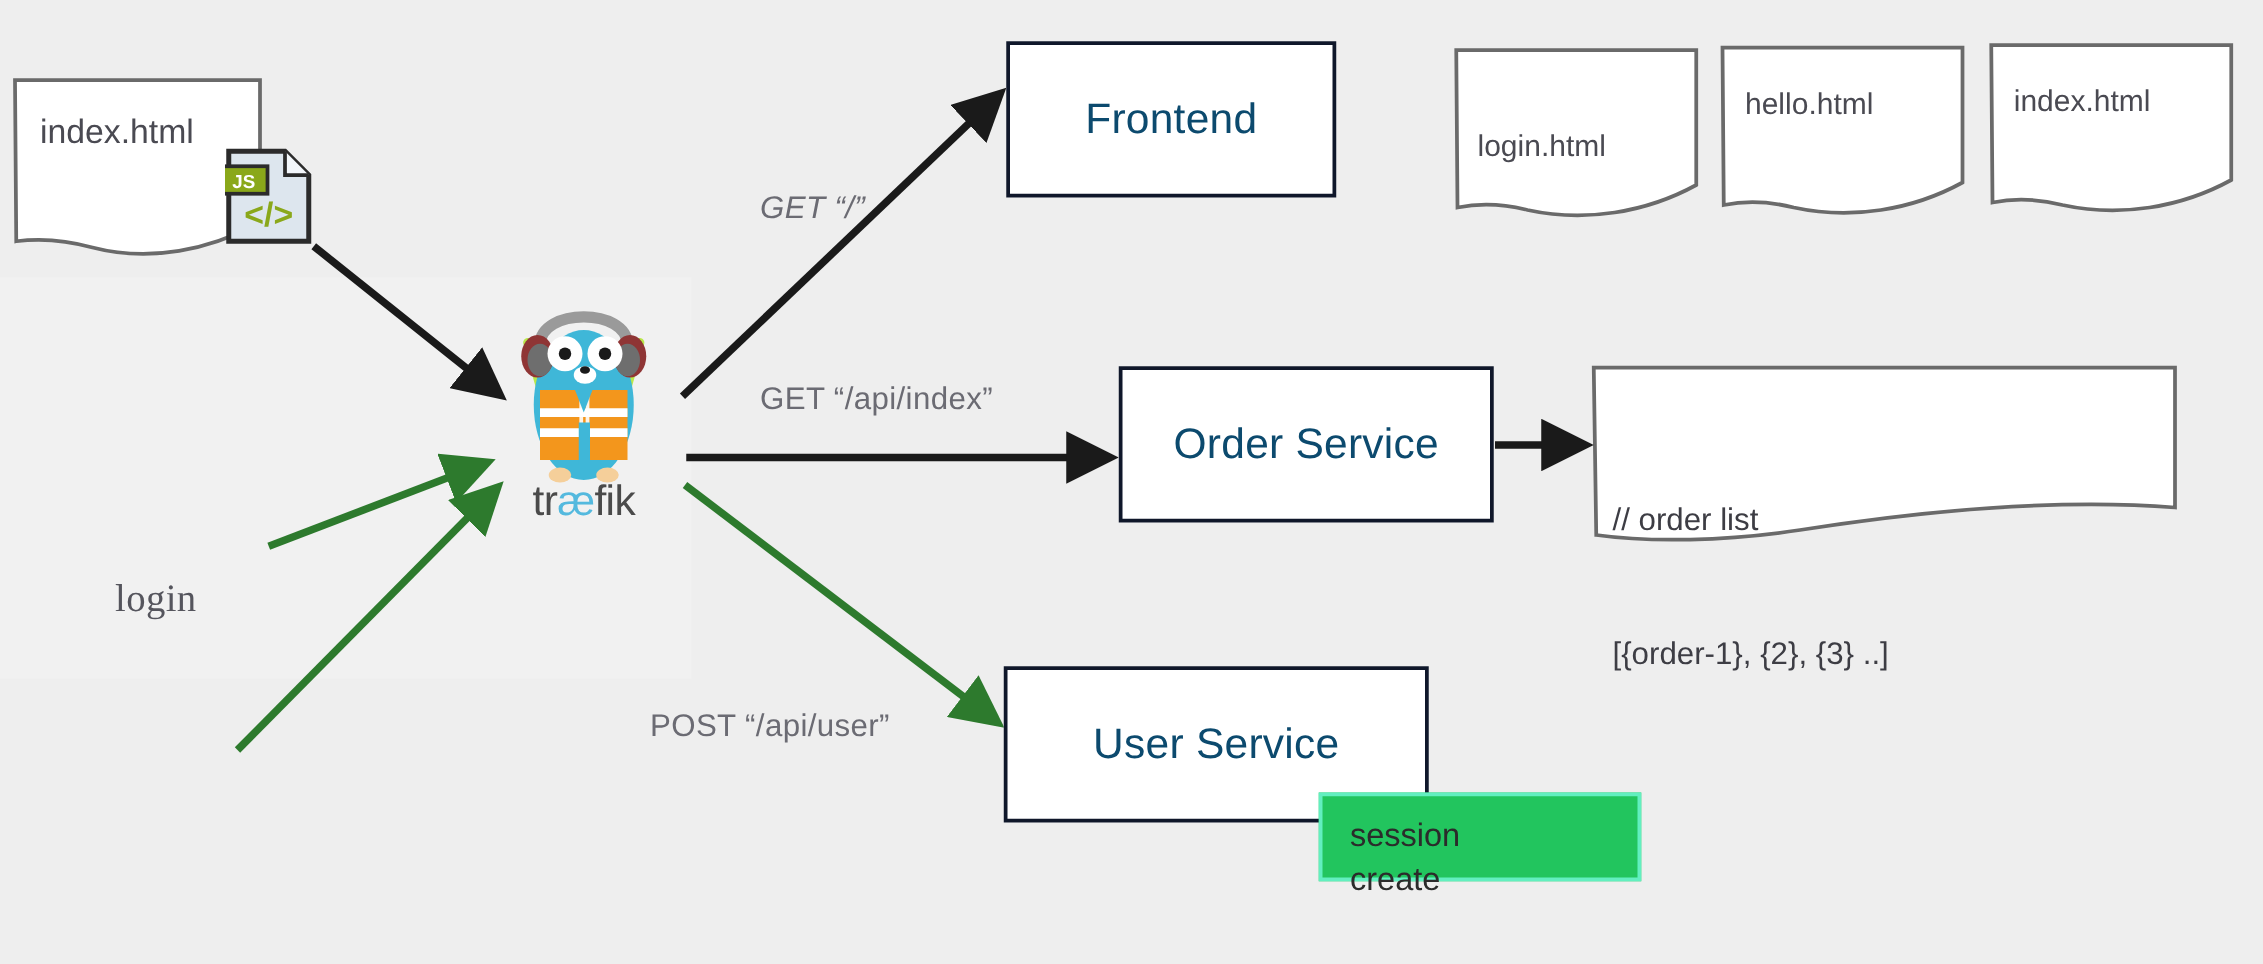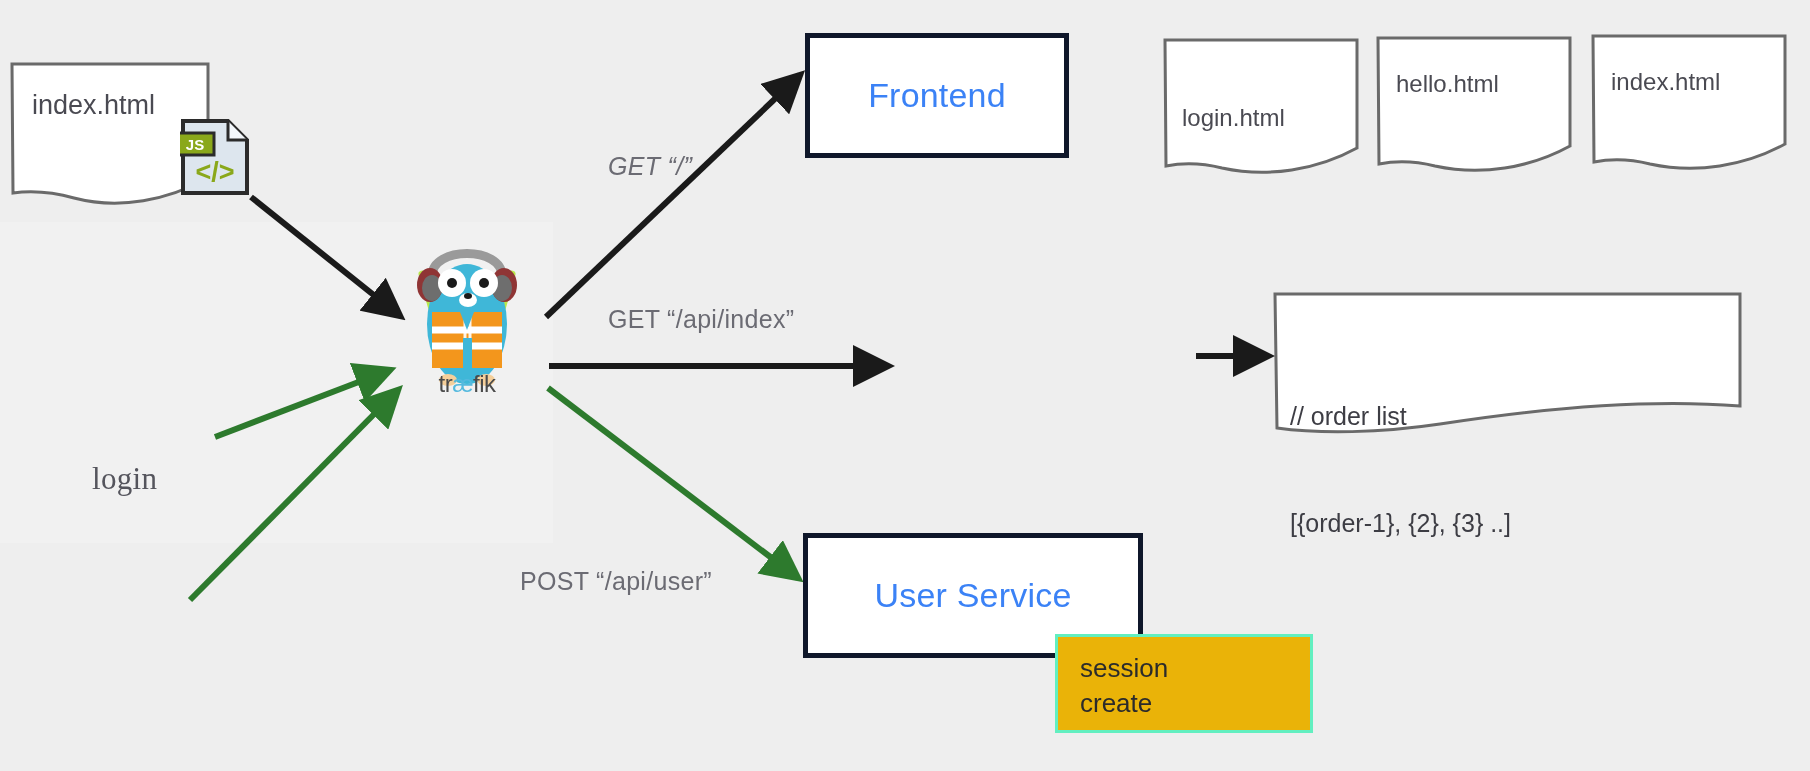--- a/index.html
+++ b/index.html
@@ -30,39 +30,39 @@
     left: 0; top: 0;
     width: 1810px;
     height: 771px;
     pointer-events: none;
   }
 
   
   .box {
     position: absolute;
     background: #ffffff;
-    border: 5px solid #0f172a;
+    border: 3px solid #0f172a;
     box-sizing: border-box;
     display: flex;
     align-items: center;
     justify-content: center;
-    color: #3b82f6;
+    color: #0c4a6e;
     font-size: 34px;
     letter-spacing: 0.2px;
   }
   .box-frontend { left: 805px; top: 33px;  width: 264px; height: 125px; }
   .box-order    { left: 895px; top: 293px; width: 300px; height: 125px; }
   .box-user     { left: 803px; top: 533px; width: 340px; height: 125px; }
 
   
   .session-box {
     position: absolute;
     left: 1055px; top: 634px;
-    width: 258px; height: 99px;
-    background: #eab308;
+    width: 258px; height: 71px;
+    background: #22c55e;
     border: 3px solid #62efc0;
     box-sizing: border-box;
     padding: 14px 0 0 22px;
     color: #2b2b2b;
     font-size: 26px;
     line-height: 1.35;
   }
 
   
   .doc-label {
@@ -108,24 +108,24 @@
   }
 
   
   .traefik {
     position: absolute;
     left: 408px; top: 238px;
     width: 118px; height: 172px;
   }
   .traefik-word {
     position: absolute;
-    left: 408px; top: 370px;
+    left: 408px; top: 382px;
     width: 118px;
     text-align: center;
-    font-size: 24px;
+    font-size: 34px;
     color: #4a4a4a;
     letter-spacing: -0.5px;
   }
   .traefik-word .ae { color: #54b9de; }
 
   
   .js-icon {
     position: absolute;
     left: 180px; top: 118px;
     width: 70px; height: 78px;
@@ -221,20 +221,23 @@
     <path d="M24,92 L94,92 M24,108 L94,108" stroke="#ffffff" stroke-width="7"></path>
     <path d="M57,74 L57,132 M62,74 L62,132" stroke="#ffffff" stroke-width="3" opacity="0.9"></path>
     <path d="M52,74 L59,92 L66,74" fill="#3fb7d8"></path>
     <path d="M55,100 L55,134 L64,134 L64,100 Z" fill="#3fb7d8"></path>
   </svg>
   <div class="traefik-word"><span>tr</span><span class="ae">æ</span><span>fik</span></div>
 
   <div class="box box-frontend">
     <span>Frontend</span>
   </div>
+  <div class="box box-order">
+    <span>Order Service</span>
+  </div>
   <div class="box box-user">
     <span>User Service</span>
   </div>
 
   <div class="session-box">
     <div>session</div>
     <div>create</div>
   </div>
 
   <div class="doc-label doc-label-big" style="left:32px; top:90px;">index.html</div>

